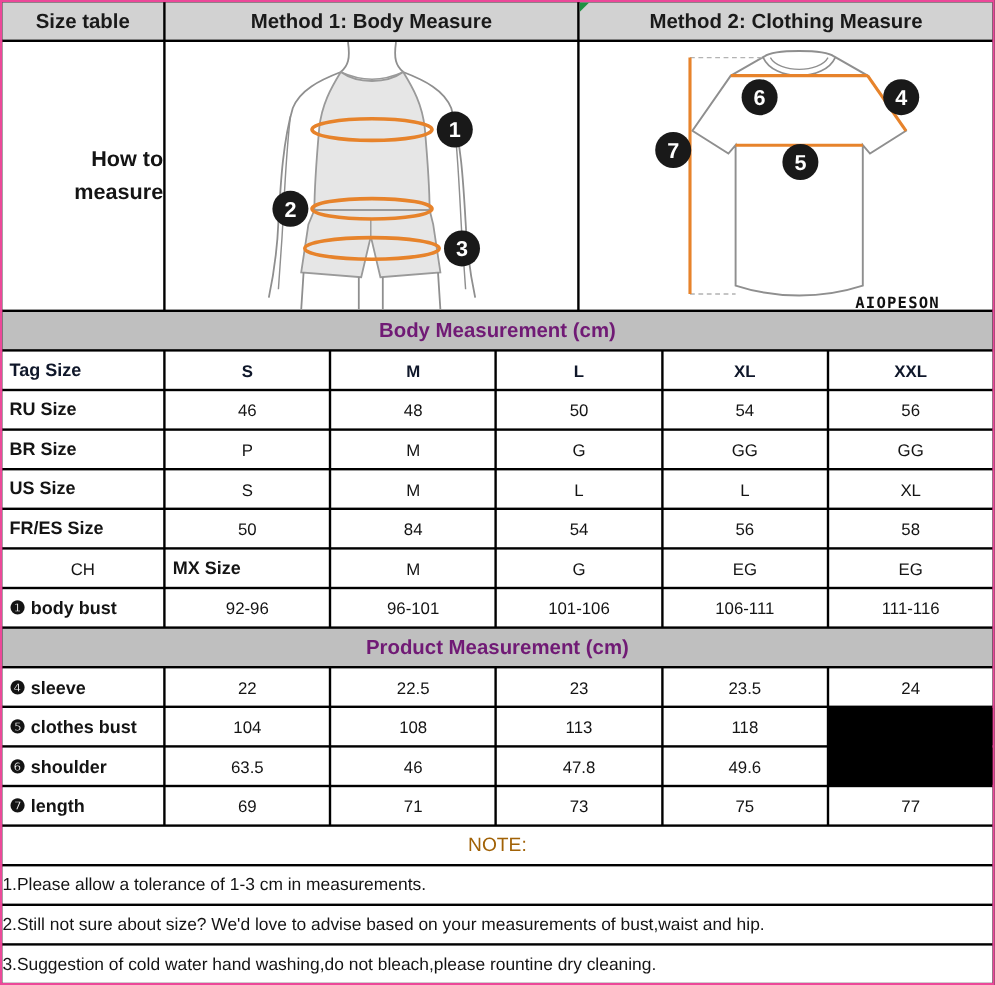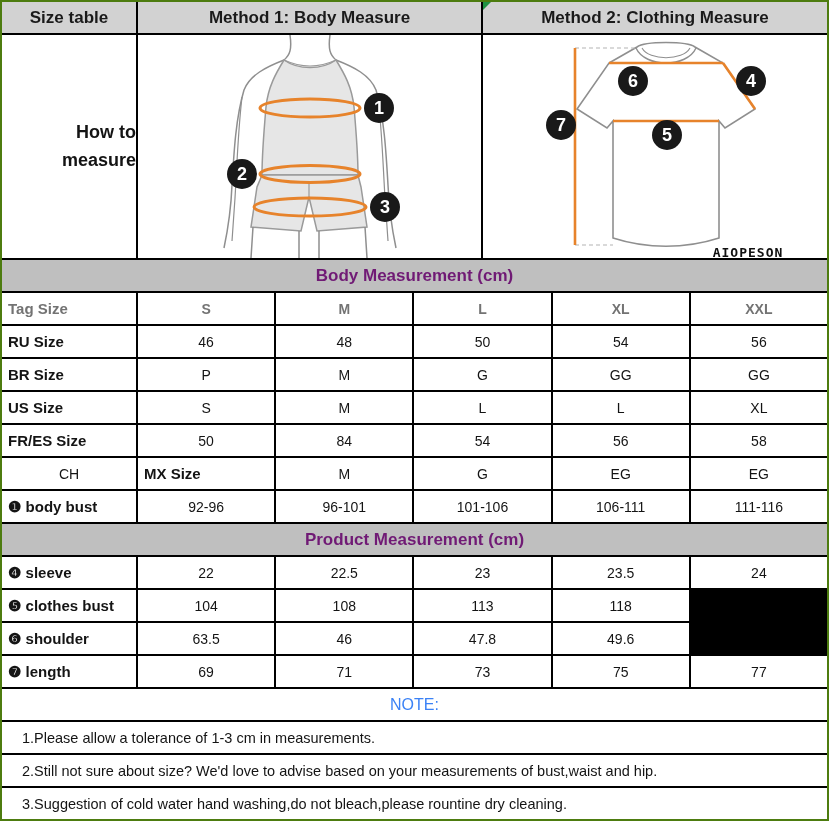--- a/index.html
+++ b/index.html
@@ -1,39 +1,39 @@
 <!DOCTYPE html>
 <html><head>
 <meta charset="utf-8">
 <style>
   html,body { margin:0; padding:0; background:#fff; font-family:"Liberation Sans", sans-serif; }
   .sheet {
     width:825px; margin:0;
-    border:2px solid #4d7c0f;
+    border:2px solid #ec4899;
     background:#000;
     display:flex; flex-direction:column; gap:2px;
   }
   .row { display:grid; gap:2px; background:#000; }
   .r-head  { grid-template-columns:134px 343px 1fr; height:31px; }
   .r-illus { grid-template-columns:134px 343px 1fr; height:223px; }
   .r-six   { grid-template-columns:134px repeat(5,1fr); height:31px; }
   .r-one   { grid-template-columns:1fr; height:31px; }
   .cell {
     background:#fff; color:#141414;
     display:flex; align-items:center; justify-content:center;
     font-size:14px; overflow:hidden; position:relative;
   }
   .bold { font-weight:bold; }
   .head-gray    { background:#d2d2d2; font-weight:bold; font-size:17px; color:#1a1a1a; }
   .section-gray { background:#bfbfbf; font-weight:bold; font-size:17px; color:#701a75; }
   .label { justify-content:flex-start; padding-left:6px; font-weight:bold; font-size:15px; }
-  .red { color:#737373;text-align:center; }
+  .red { color:#0f172a;text-align:center; }
   .how-to { font-weight:bold; font-size:18px; text-align:right; line-height:1.55; }
-  .note-title { font-size:16px; color:#3b82f6; }
-  .note-item { justify-content:flex-start; padding-left:20px; font-size:14.5px; }
+  .note-title { font-size:16px; color:#a16207; }
+  .note-item { justify-content:flex-start; padding-left:0; font-size:14.5px; }
   .illus-cell { padding:0; }
   .illus-cell svg { display:block; }
   .corner-flag {
     position:absolute; top:0; left:0; width:0; height:0;
     border-top:8px solid #1f9242; border-right:8px solid transparent;
   }
 </style>
 </head>
 <body>
 

